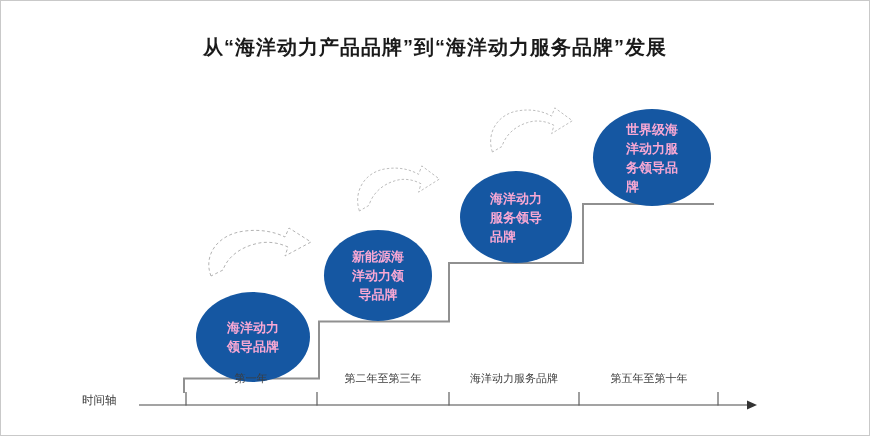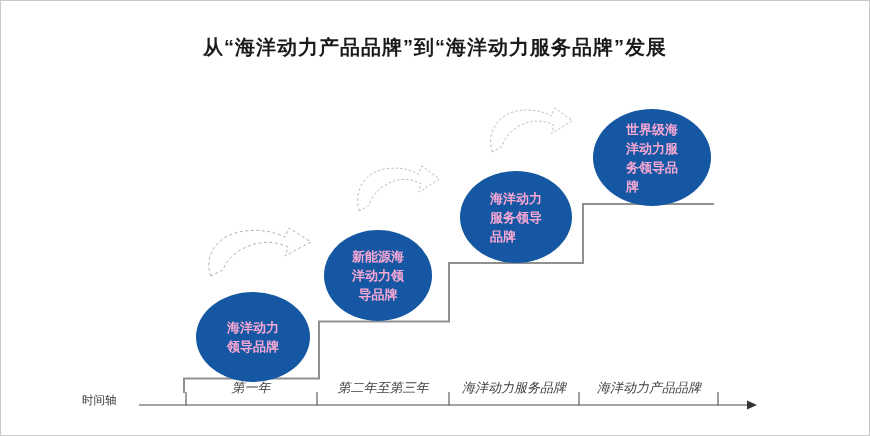--- a/index.html
+++ b/index.html
@@ -36,26 +36,25 @@
     text-align:center;
   }
   .stage-label.align-left{text-align:left;}
   .ellipse-1{left:195px;top:291px;width:114px;height:90px;}
   .ellipse-2{left:323px;top:229px;width:108px;height:91px;}
   .ellipse-3{left:459px;top:170px;width:112px;height:92px;}
   .ellipse-4{left:592px;top:108px;width:118px;height:97px;}
   .chart-svg{position:absolute;left:0;top:0;}
   .timeline-label{
     position:absolute;
-    top:378px;
+    top:370px;
     transform:translateX(-50%);
-    font-size:13px;
+    font-size:11px;
     color:#3d3d3d;
     white-space:nowrap;
-    font-style:italic;
   }
   .tl-1{left:250px;}
   .tl-2{left:382px;text-align:right;}
   .tl-3{left:513px;}
   .tl-4{left:648px;}
   .axis-label{
     position:absolute;
     left:81px;top:392px;
     font-size:11.5px;
     color:#3a3a3a;
@@ -110,17 +109,17 @@
   <div class="stage-ellipse ellipse-4" style="background:#1557A2">
     <div class="stage-label align-left">世界级海
 洋动力服
 务领导品
 牌</div>
   </div>
 
   <div class="timeline-label tl-1">第一年</div>
   <div class="timeline-label tl-2">第二年至第三年</div>
   <div class="timeline-label tl-3">海洋动力服务品牌</div>
-  <div class="timeline-label tl-4">海洋动力产品品牌</div>
+  <div class="timeline-label tl-4">第五年至第十年</div>
 
   <div class="axis-label">时间轴</div>
 
 </div>
 
 </body></html>

